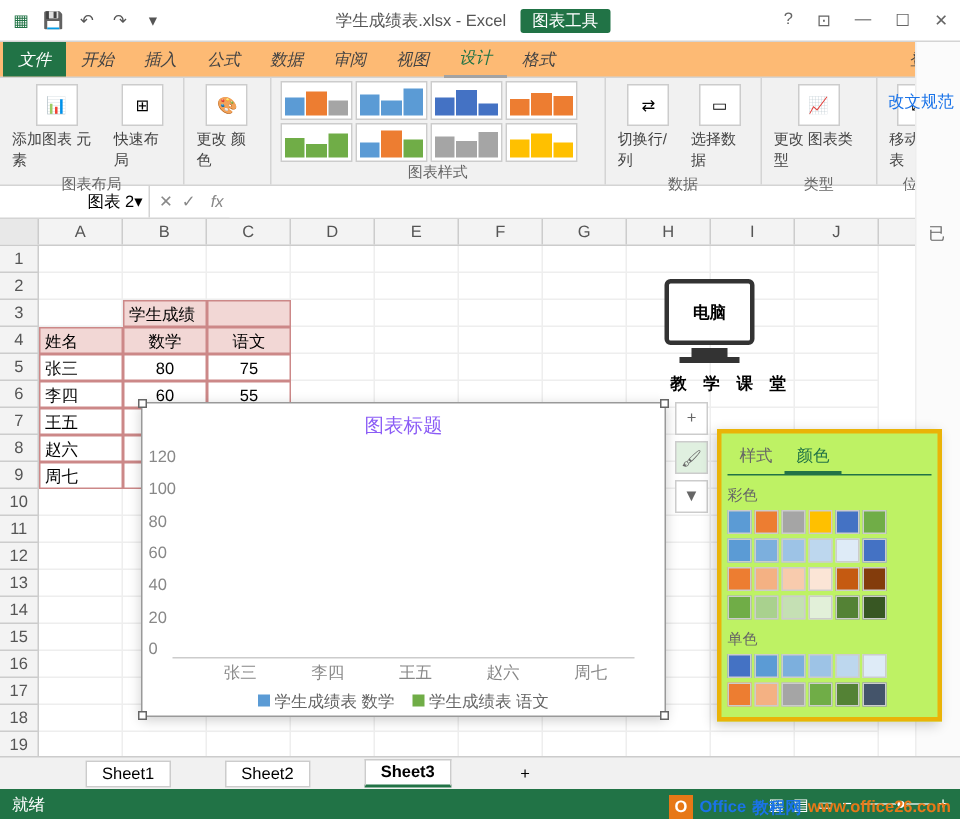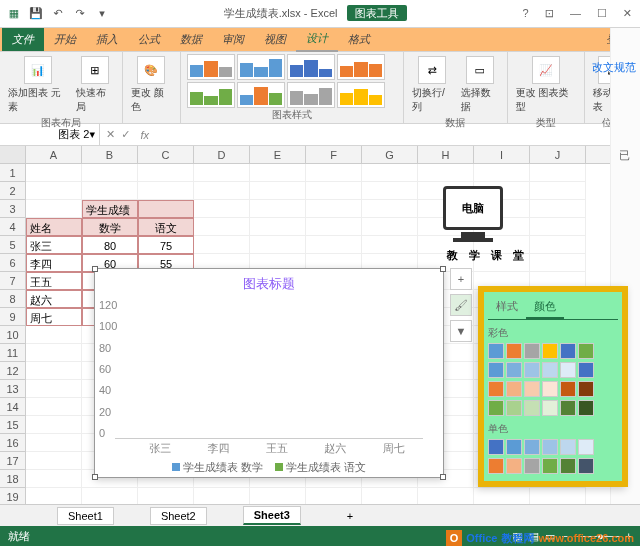--- a/index.html
+++ b/index.html
@@ -53,21 +53,21 @@
 .bar-group{display:flex;gap:2px;align-items:flex-end;}
 .bar{width:12px;}
 .bar.s1{background:#5B9BD5;}
 .bar.s2{background:#70AD47;}
 .x-labels{display:flex;justify-content:space-around;font-size:9px;color:#888;padding:2px 20px 0 36px;}
 .legend{display:flex;justify-content:center;gap:12px;font-size:9px;color:#666;padding:4px;}
 .leg-box{width:8px;height:8px;display:inline-block;margin-right:3px;}
 .side-btns{position:absolute;left:450px;top:122px;display:flex;flex-direction:column;gap:4px;}
 .side-btn{width:22px;height:22px;background:#fff;border:1px solid #ccc;display:flex;align-items:center;justify-content:center;color:#666;cursor:pointer;}
 .side-btn.active{background:#e0f0e0;}
-.color-pane{position:absolute;left:478px;top:140px;width:150px;background:#86efac;border:6px solid #eab308;box-shadow:-2px 2px 8px rgba(0,0,0,0.2);padding:4px;z-index:50;}
+.color-pane{position:absolute;left:478px;top:140px;width:150px;background:#bef264;border:3px solid #eab308;box-shadow:-2px 2px 8px rgba(0,0,0,0.2);padding:4px;z-index:50;}
 .cp-tabs{display:flex;border-bottom:1px solid #217346;}
 .cp-tab{padding:3px 8px;cursor:pointer;color:#666;}
 .cp-tab.active{border-bottom:2px solid #217346;color:#217346;}
 .cp-section{font-size:10px;color:#666;margin:6px 0 3px;}
 .swatches{display:flex;gap:2px;flex-wrap:wrap;}
 .swatch{width:16px;height:16px;cursor:pointer;border:1px solid #ccc;}
 .sheet-tabs{height:22px;background:#f1f1f1;border-top:1px solid #ccc;display:flex;align-items:center;padding-left:20px;}
 .stab{padding:2px 10px;border:1px solid #ccc;background:#fff;margin-right:-1px;cursor:pointer;margin-left:37px;}
 .stab.active{border-bottom:2px solid #217346;font-weight:bold;}
 .statusbar{height:20px;background:#217346;color:#fff;display:flex;align-items:center;padding:0 8px;font-size:10px;}

